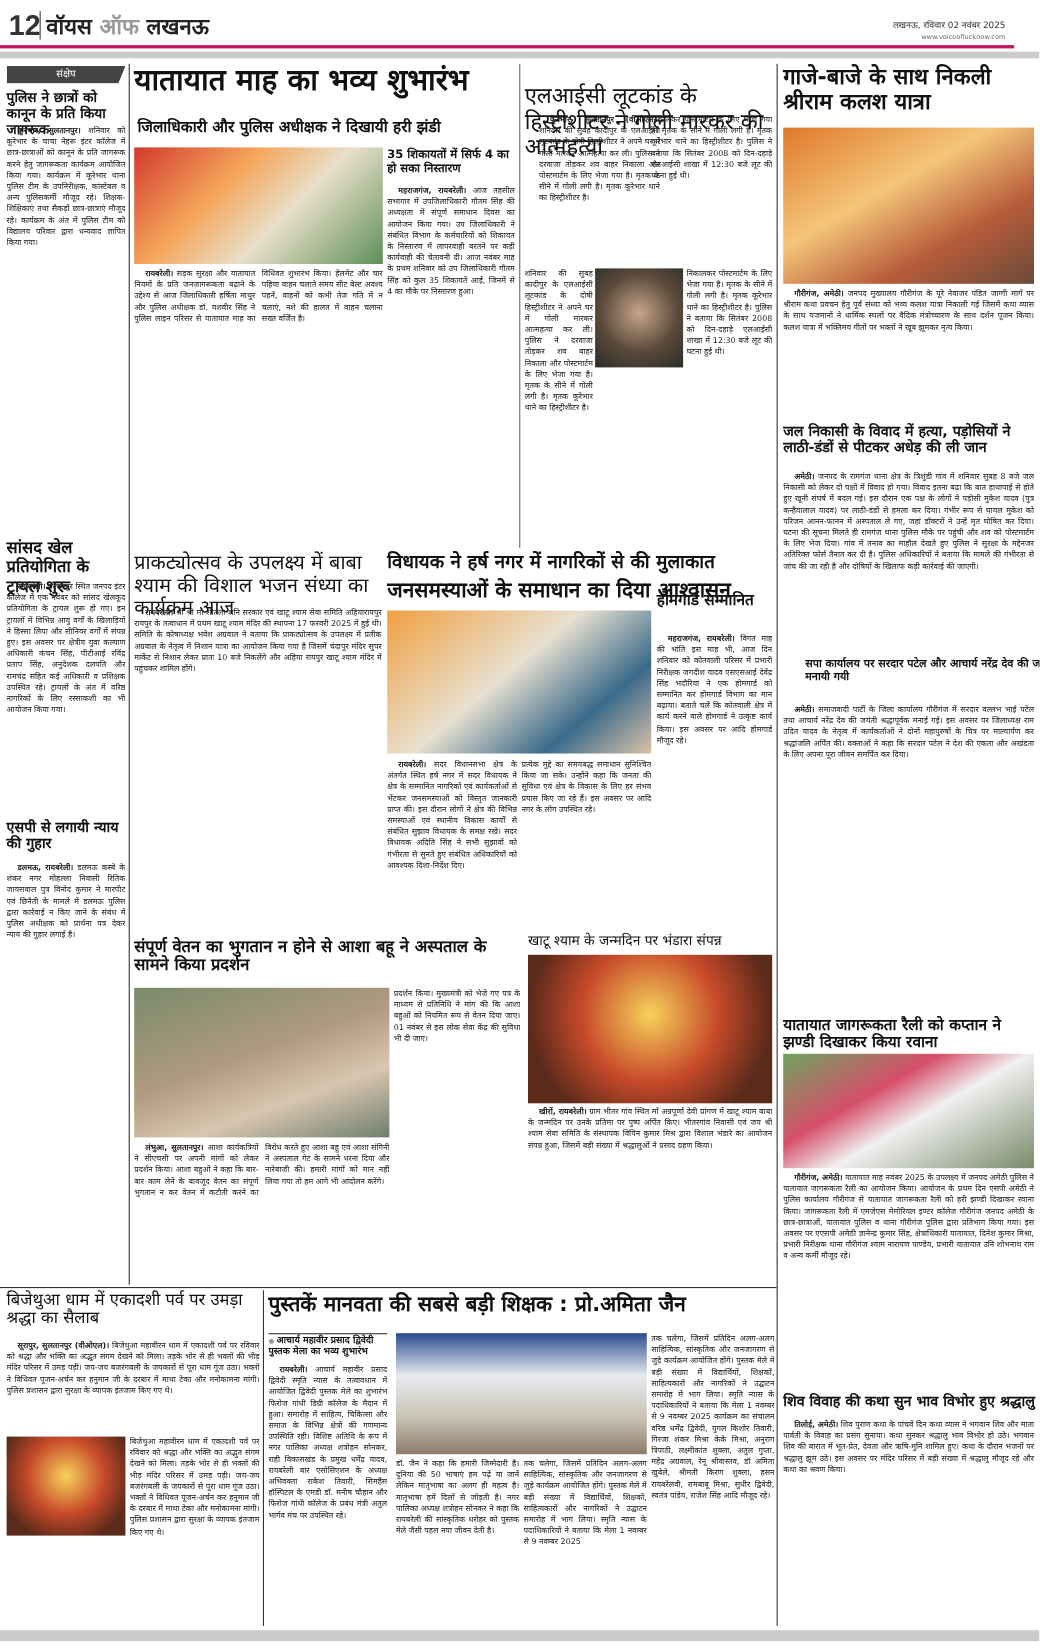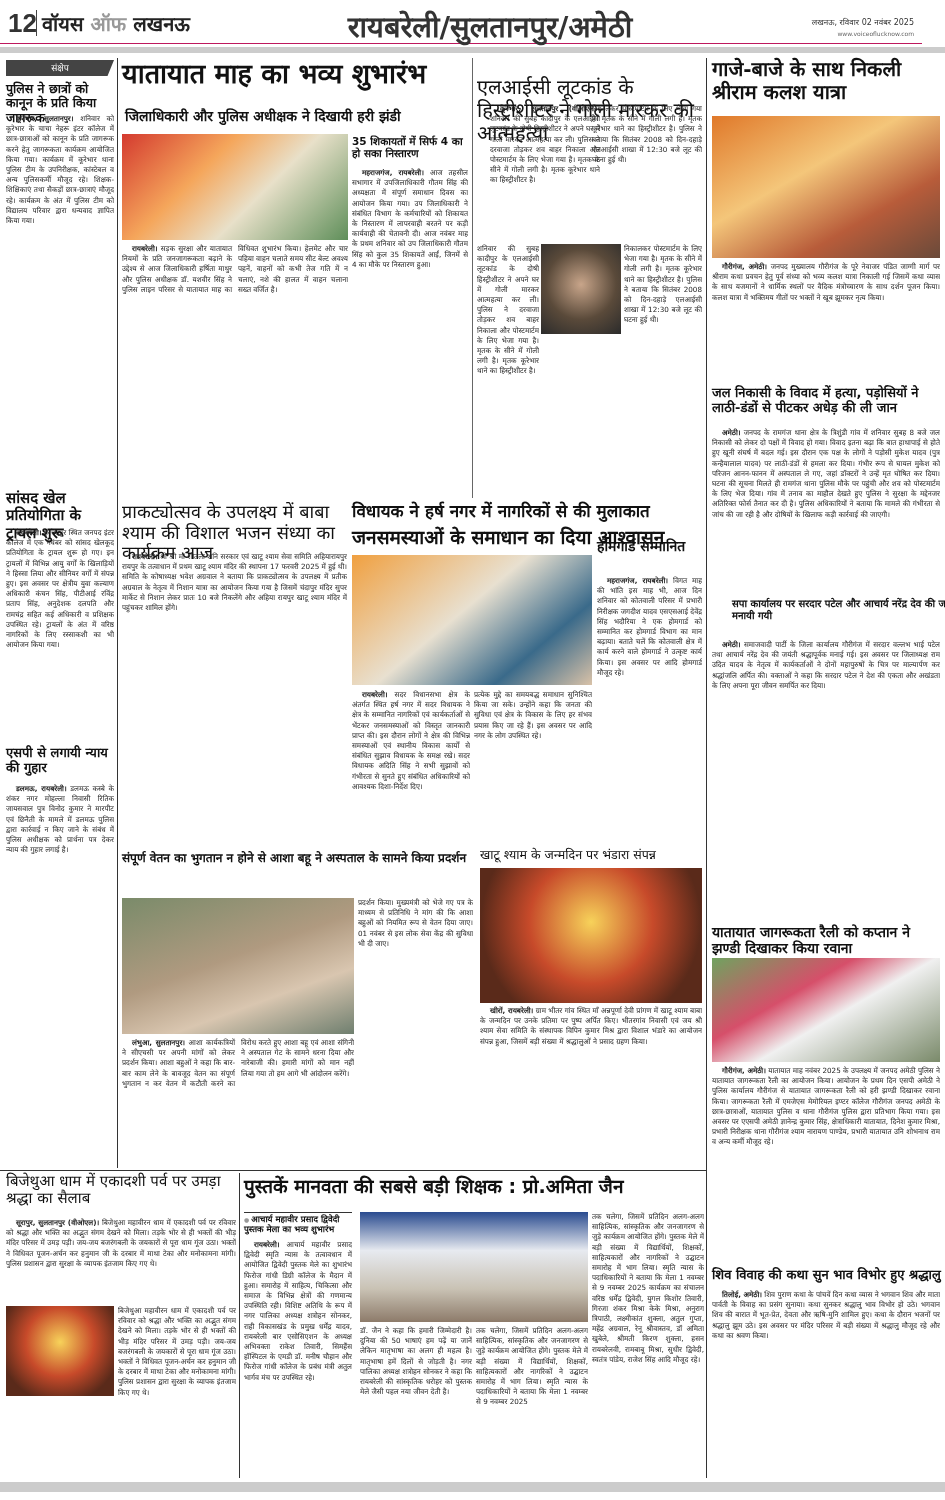--- a/index.html
+++ b/index.html
@@ -1,18 +1,18 @@
 <!DOCTYPE html>
 <html><head>
 <meta charset="utf-8">
 <style>
 *{box-sizing:border-box;margin:0;padding:0}
 body{width:945px;height:1500px;background:#fff;font-family:"DejaVu Sans",sans-serif;color:#111;position:relative;overflow:hidden}
 .abs{position:absolute}
-.masthead{left:0;top:0;width:922px;height:44px;border-bottom:1px solid #be185d}
+.masthead{left:0;top:0;width:922px;height:44px;border-bottom:3px solid #be185d}
 .pgno{left:8px;top:8px;font-size:26px;font-weight:bold;font-family:"Liberation Sans",sans-serif;color:#333}
 .pgsep{left:36px;top:10px;width:1px;height:26px;background:#444}
 .paper{left:42px;top:10px;font-size:20px;font-weight:bold;color:#222}
 .paper .mid{color:#999}
 .section{left:300px;top:6px;width:380px;text-align:center;font-size:29px;font-weight:bold;color:#333}
 .date{right:8px;top:16px;font-size:8px;color:#333;text-align:left}
 .url{right:8px;top:30px;font-size:6px;color:#666}
 .greybar{left:0;top:47px;width:945px;height:6px;background:#ccc}
 .vline{background:#333;width:1px}
 .hl{font-weight:bold;line-height:1.15;color:#111}
@@ -34,21 +34,20 @@
 <body>
 
 <div class="abs masthead">
   <div class="abs pgno">12</div>
   <div class="abs pgsep"></div>
   <div class="abs paper">
     <span>वॉयस</span>
     <span class="mid">ऑफ</span>
     <span>लखनऊ</span>
   </div>
-  <div class="abs section">रायबरेली/सुलतानपुर/अमेठी</div>
   <div class="abs date">लखनऊ, रविवार 02 नवंबर 2025</div>
   <div class="abs url">www.voiceoflucknow.com</div>
 </div>
 <div class="abs greybar"></div>
 
 <div class="abs vline" style="left:117px;top:58px;height:1110px"></div>
 <div class="abs vline" style="left:706px;top:58px;height:1420px"></div>
 <div class="abs vline" style="left:472px;top:58px;height:440px;background:#666"></div>
 
 <div class="abs tag">संक्षेप</div>
@@ -126,21 +125,21 @@
 <div class="abs txt" style="left:597px;top:576px;width:105px;height:256px">
   <p><b>महराजगंज, रायबरेली।</b> <span>विगत माह की भांति इस माह भी, आज दिन शनिवार को कोतवाली परिसर में प्रभारी निरीक्षक जगदीश यादव एसएसआई देवेंद्र सिंह भदौरिया ने एक होमगार्ड को सम्मानित कर होमगार्ड विभाग का मान बढ़ाया। बताते चलें कि कोतवाली क्षेत्र में कार्य करने वाले होमगार्ड ने उत्कृष्ट कार्य किया। इस अवसर पर आदि होमगार्ड मौजूद रहे।</span></p>
 </div>
 
 <div class="abs hl" style="left:480px;top:848px;width:225px;font-size:12.5px;font-weight:normal">खाटू श्याम के जन्मदिन पर भंडारा संपन्न</div>
 <div class="abs photo deity" style="left:480px;top:868px;width:222px;height:135px"></div>
 <div class="abs txt" style="left:480px;top:1006px;width:222px;height:160px">
   <p><b>खीरों, रायबरेली।</b> <span>ग्राम भीतर गांव स्थित माँ अन्नपूर्णा देवी प्रांगण में खाटू श्याम बाबा के जन्मदिन पर उनके प्रतिमा पर पुष्प अर्पित किए। भीतरगांव निवासी एवं जय श्री श्याम सेवा समिति के संस्थापक विपिन कुमार मिश्र द्वारा विशाल भंडारे का आयोजन संपन्न हुआ, जिसमें बड़ी संख्या में श्रद्धालुओं ने प्रसाद ग्रहण किया।</span></p>
 </div>
 
-<div class="abs hl" style="left:122px;top:852px;width:350px;font-size:12px">संपूर्ण वेतन का भुगतान न होने से आशा बहू ने अस्पताल के सामने किया प्रदर्शन</div>
+<div class="abs hl" style="left:122px;top:852px;width:350px;font-size:15px">संपूर्ण वेतन का भुगतान न होने से आशा बहू ने अस्पताल के सामने किया प्रदर्शन</div>
 <div class="abs photo crowd" style="left:122px;top:898px;width:232px;height:136px"></div>
 <div class="abs txt" style="left:122px;top:1038px;width:232px;height:128px;column-count:2;column-gap:6px">
   <p><b>लंभुआ, सुलतानपुर।</b> <span>आशा कार्यकत्रियों ने सीएचसी पर अपनी मांगों को लेकर प्रदर्शन किया। आशा बहुओं ने कहा कि बार-बार काम लेने के बावजूद वेतन का संपूर्ण भुगतान न कर वेतन में कटौती करने का विरोध करते हुए आशा बहू एवं आशा संगिनी ने अस्पताल गेट के सामने धरना दिया और नारेबाजी की। हमारी मांगों को मान नहीं लिया गया तो हम आगे भी आंदोलन करेंगे।</span></p>
 </div>
 <div class="abs txt" style="left:358px;top:898px;width:115px;height:268px">
   <span>प्रदर्शन किया। मुख्यमंत्री को भेजे गए पत्र के माध्यम से प्रतिनिधि ने मांग की कि आशा बहुओं को नियमित रूप से वेतन दिया जाए। 01 नवंबर से इस लोक सेवा केंद्र की सुविधा भी दी जाए।</span>
 </div>
 
 <div class="abs hl" style="left:712px;top:924px;width:230px;font-size:14px">यातायात जागरूकता रैली को कप्तान ने झण्डी दिखाकर किया रवाना</div>
 <div class="abs photo rally" style="left:712px;top:958px;width:228px;height:104px"></div>

